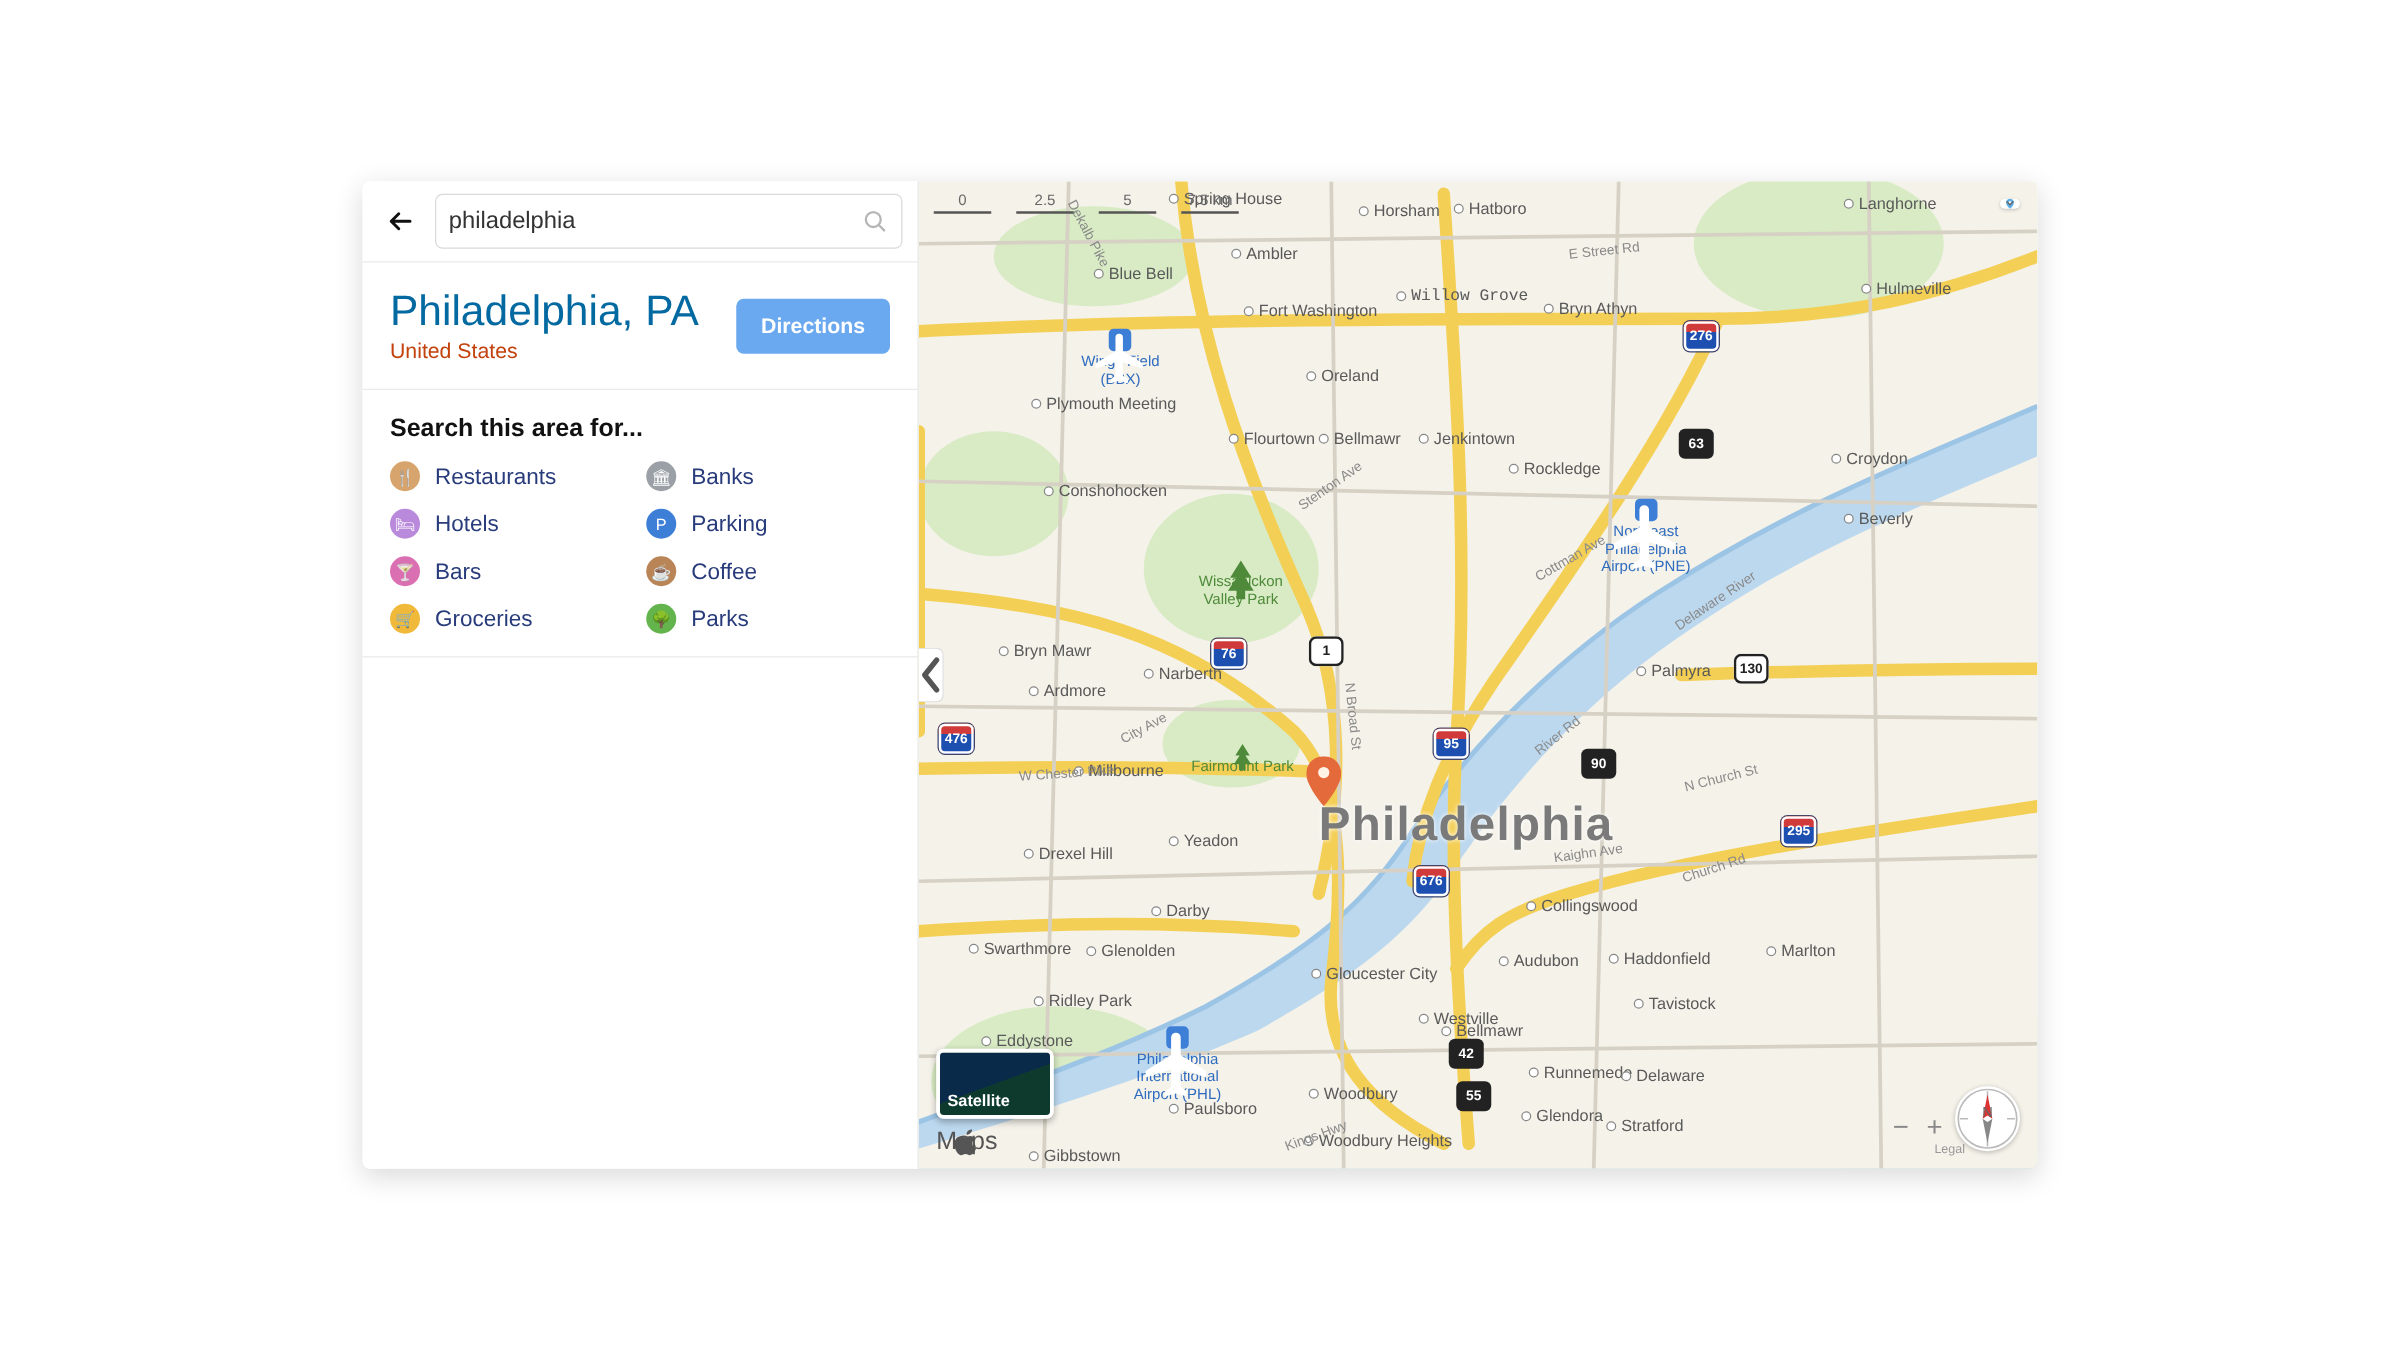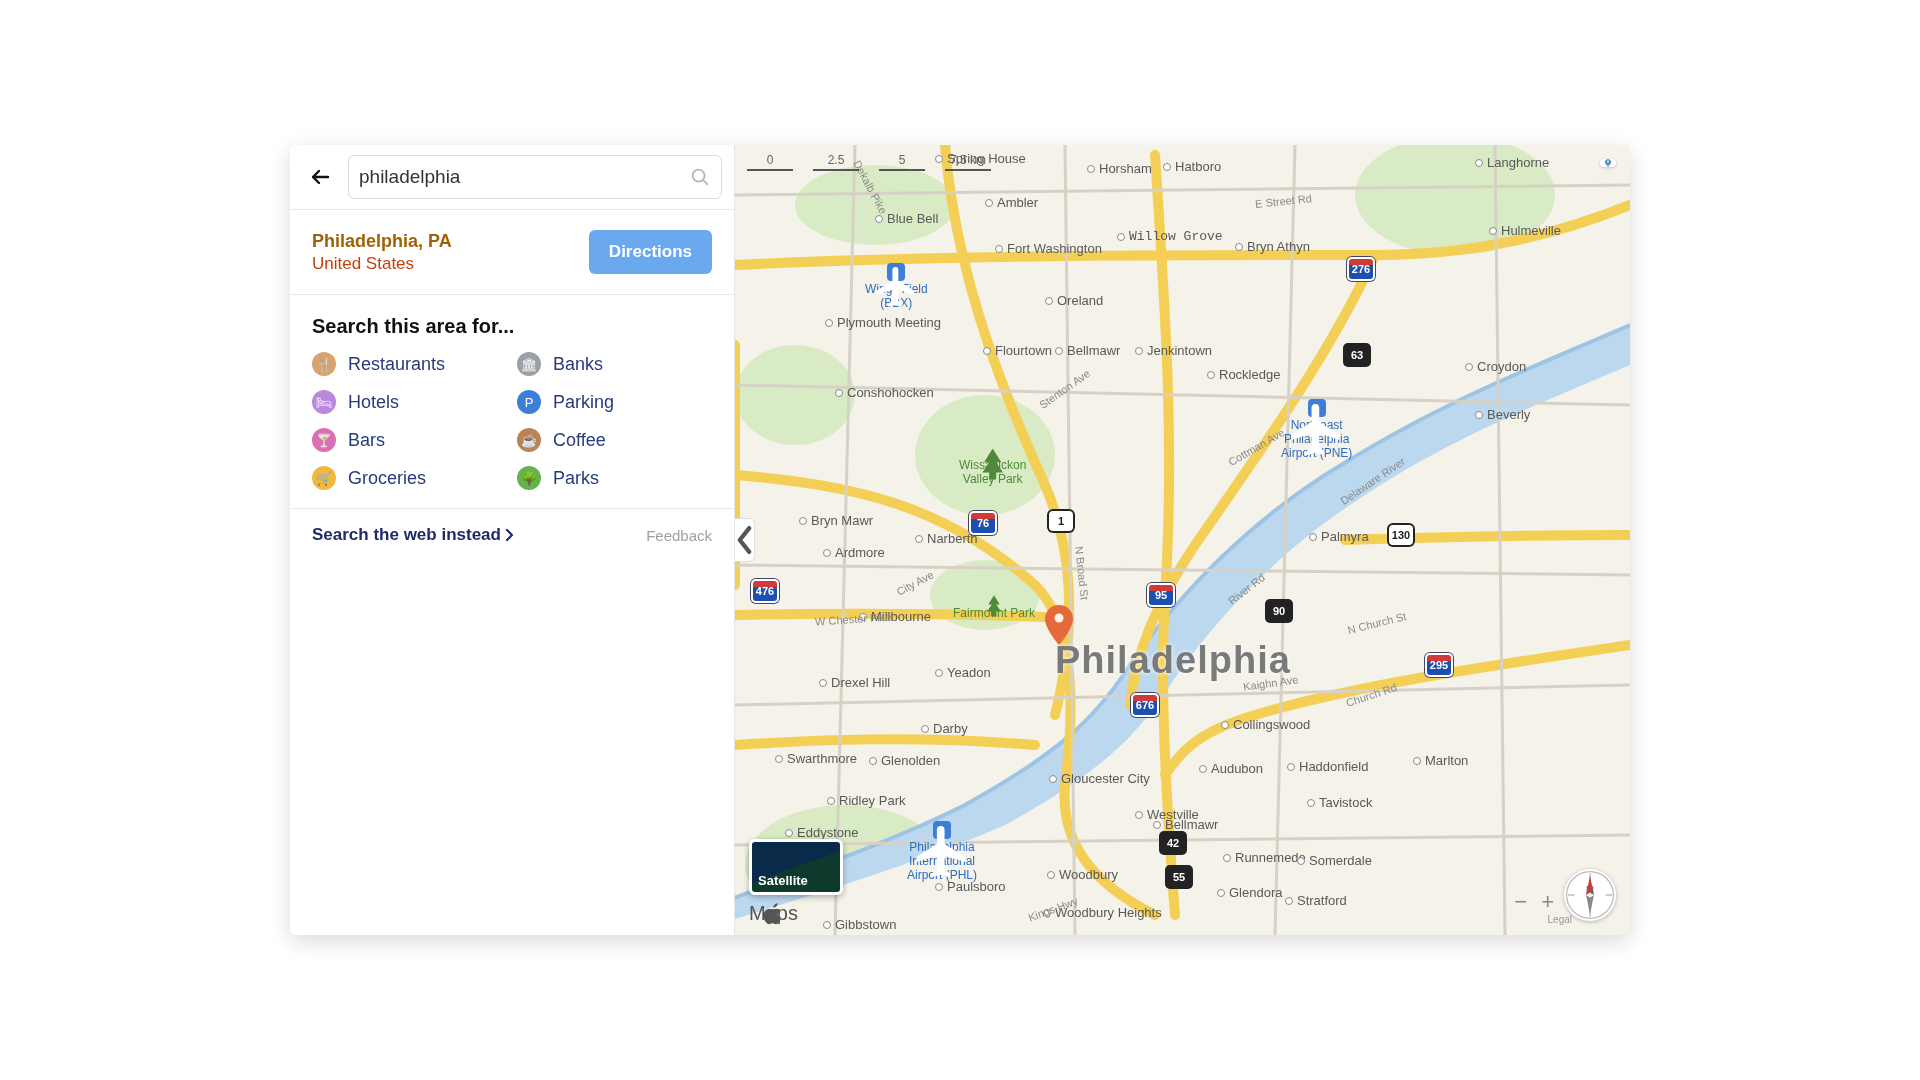--- a/index.html
+++ b/index.html
@@ -45,21 +45,21 @@
   .search-box input {
     flex:1; border:none; outline:none; font-size:19px; color:#333; background:transparent;
   }
   .search-icon { color:#b3b3b3; display:flex; }
 
   .place-block {
     display:flex; align-items:center; justify-content:space-between;
     padding:20px 22px 20px 22px;
     border-bottom:1px solid #e9e9e9;
   }
-  .place-title { font-size:18px; font-weight:700; color:#a16207; }
+  .place-title { font-size:34px; font-weight:400; color:#0369a1; }
   .place-sub   { font-size:17px; color:#c2410c; margin-top:2px; }
   .directions-btn {
     background:#6aa9ef; color:#fff;
     border:none; padding:12px 20px;
     border-radius:6px; font-size:17px; font-weight:600; cursor:pointer;
   }
 
   .cat-block { padding:20px 22px 18px; border-bottom:1px solid #e9e9e9; }
   .cat-title { font-size:20px; font-weight:700; color:#111; margin-bottom:14px; }
   .cat-grid  { display:grid; grid-template-columns:1fr 1fr; row-gap:14px; column-gap:10px; }
@@ -191,29 +191,20 @@
             <span class="cat-icon" style="background:#f1b93a">🛒</span>
                <span class="cat-label">Groceries</span>
           </div>
           <div class="cat-item">
             <span class="cat-icon" style="background:#63b44d">🌳</span>
                <span class="cat-label">Parks</span>
           </div>
         </div>
     </div>
 
-    <div class="footer-row">
-      <div class="web-link">
-        <span>Search the web instead</span>
-        <svg width="10" height="14" viewBox="0 0 10 14">
-            <path d="M2 2l5 5-5 5" stroke="#1f2a6b" stroke-width="2.2" fill="none" stroke-linecap="round" stroke-linejoin="round"></path>
-          </svg>
-      </div>
-      <div class="feedback">Feedback</div>
-    </div>
   </aside>
 
   <div class="map">
 
     <svg viewBox="0 0 895 790" preserveAspectRatio="none">
       <rect width="895" height="790" fill="#f4f2e9"></rect>
 
       <g fill="#d8ebc4">
         <ellipse cx="250" cy="310" rx="70" ry="60"></ellipse>
         <ellipse cx="250" cy="450" rx="55" ry="35"></ellipse>
@@ -298,21 +289,21 @@
         <div class="town" style="left: 552px; top: 614px;">Haddonfield</div>
         <div class="town" style="left: 678px; top: 608px;">Marlton</div>
         <div class="town" style="left: 572px; top: 650px;">Tavistock</div>
         <div class="town" style="left: 464px; top: 616px;">Audubon</div>
         <div class="town" style="left: 92px; top: 648px;">Ridley Park</div>
         <div class="town" style="left: 50px; top: 680px;">Eddystone</div>
         <div class="town" style="left: 314px; top: 626px; text-align: right;">Gloucester City</div>
         <div class="town" style="left: 418px; top: 672px;">Bellmawr</div>
         <div class="town" style="left: 400px; top: 662px;">Westville</div>
         <div class="town" style="left: 488px; top: 705px;">Runnemede</div>
-        <div class="town" style="left: 562px; top: 708px;">Somerdale</div>
+        <div class="town" style="left: 562px; top: 708px;">Delaware</div>
         <div class="town" style="left: 312px; top: 722px;">Woodbury</div>
         <div class="town" style="left: 482px; top: 740px;">Glendora</div>
         <div class="town" style="left: 308px; top: 760px;">Woodbury Heights</div>
         <div class="town" style="left: 550px; top: 748px;">Stratford</div>
         <div class="town" style="left: 200px; top: 734px;">Paulsboro</div>
         <div class="town" style="left: 88px; top: 772px;">Gibbstown</div>
         <div class="town" style="left: 740px; top: 10px;">Langhorne</div>
         <div class="town" style="left: 754px; top: 78px;">Hulmeville</div>
         <div class="airport" style="left: 130px; top: 118px;"><div class="apin">
             <svg width="12" height="12" viewBox="0 0 24 24">

